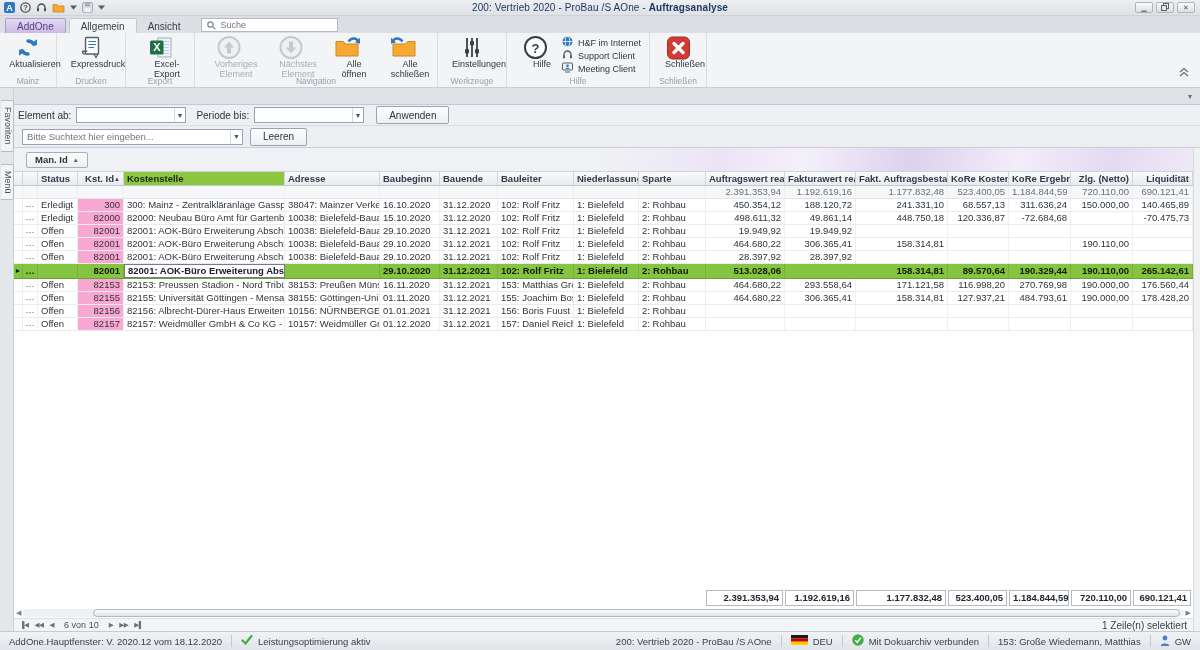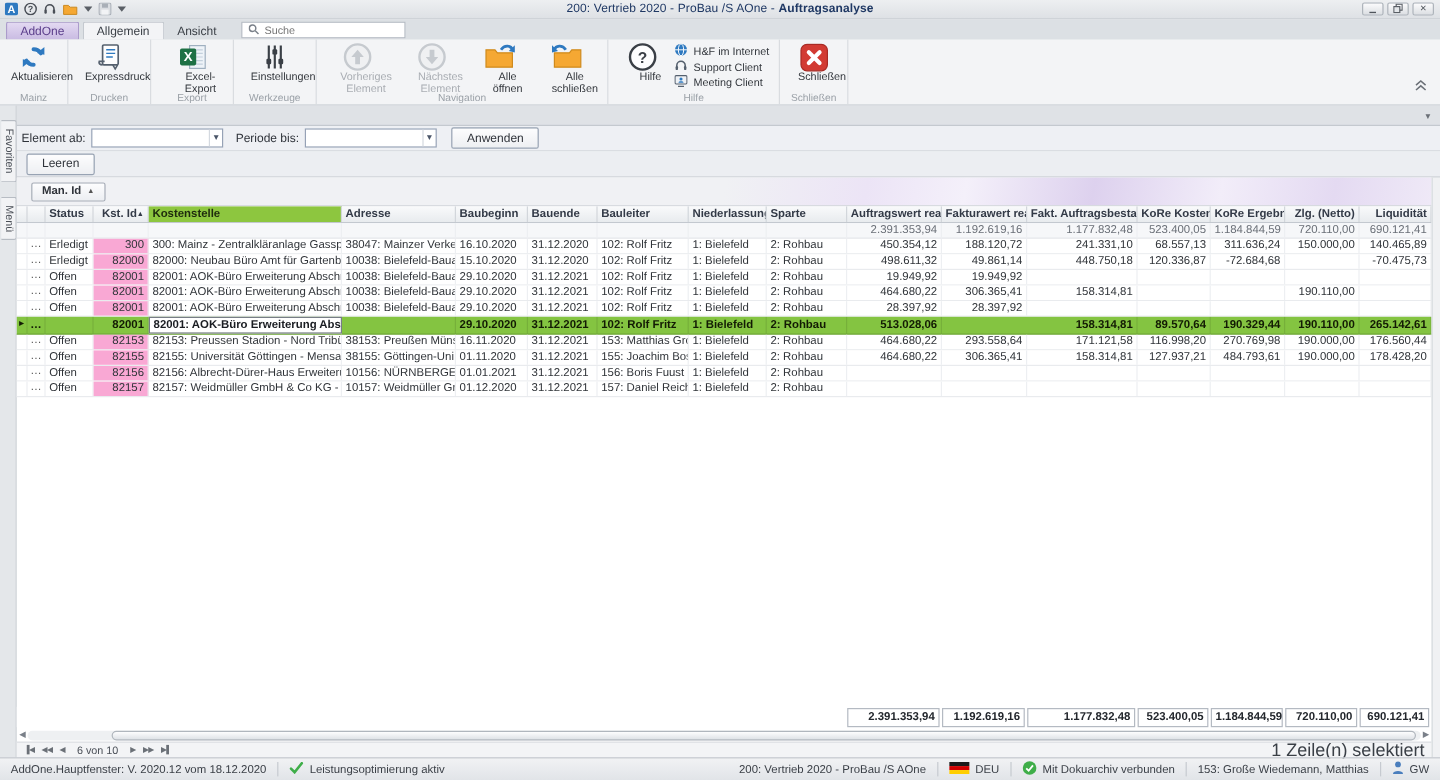--- a/index.html
+++ b/index.html
@@ -124,21 +124,21 @@
     align-items:center; gap:2px; }
   .hs-arr { font-size:7px; color:#7a8089; line-height:10px; }
   .hs-track { flex:1; height:8px; background:#eef0f2; border-radius:4px; position:relative; }
   .hs-thumb { position:absolute; left:70px; right:4px; top:0; height:8px;
     background:linear-gradient(#fdfdfe,#dfe3e7); border:1px solid #b0b6bd; border-radius:4px; }
   .navrow { position:absolute; left:0; right:0; bottom:0; height:13px; background:#f3f4f6;
     border-top:1px solid #dcdfe3; display:flex; align-items:center; font-size:9px;
     color:#4a4f57; padding:0 6px; gap:6px; }
   .navg { font-size:6.5px; color:#6b7077; letter-spacing:-.5px; }
   .nav-count { margin:0 4px; }
-  .sel-info { margin-left:auto; font-size:15px; color:#3a3f46; }
+  .sel-info { margin-left:auto; font-size:10px; color:#3a3f46; }
   .vscroll { position:absolute; top:148px; right:0; bottom:19px; width:7px; background:#f0f1f3;
     border-left:1px solid #d8dbdf; }
 
   
   .statusbar { position:absolute; left:0; right:0; bottom:0; height:19px;
     background:linear-gradient(#f1f2f4,#e1e4e8); border-top:1px solid #c6cad0;
     display:flex; align-items:center; font-size:9.5px; color:#3a3f46; padding:0 9px; }
   .sb-item { display:flex; align-items:center; gap:5px; }
   .sb-div { width:1px; height:12px; background:#c6cad0; margin:0 9px; }
   .sb-right { margin-left:auto; display:flex; align-items:center; }
@@ -253,73 +253,73 @@
               <path d="M11 4.5h9M11 7.5h9M11 10.5h9M11 13.5h9M11 16.5h9" stroke="#c3d0dc" stroke-width="1"></path>
               <rect x="1" y="3.5" width="13.5" height="14" rx="1.5" fill="#1e7145"></rect>
               <text x="7.8" y="14" font-size="11" font-weight="bold" fill="#fff" text-anchor="middle">X</text>
             </svg>
           </span>
         <span class="rlb">Excel-Export</span>
       </div>
       <div class="rgroup-label">Export</div>
     </div>
     <div class="rgroup">
+      <div class="rbtn disabled">
+        <span class="ric">
+            <svg width="26" height="25" viewBox="0 0 26 25">
+              <circle cx="13" cy="12.5" r="10.5" fill="#eff0f2" stroke="#c6cacf" stroke-width="2"></circle>
+              <path d="M13 6.5l5.2 6h-3.2v6h-4v-6H7.8z" fill="#c6cacf"></path>
+            </svg>
+          </span>
+        <span class="rlb">Vorheriges Element</span>
+      </div>
+      <div class="rbtn disabled">
+        <span class="ric">
+            <svg width="26" height="25" viewBox="0 0 26 25">
+              <circle cx="13" cy="12.5" r="10.5" fill="#eff0f2" stroke="#c6cacf" stroke-width="2"></circle>
+              <path d="M13 18.5l-5.2-6h3.2v-6h4v6h3.2z" fill="#c6cacf"></path>
+            </svg>
+          </span>
+        <span class="rlb">Nächstes Element</span>
+      </div>
+      <div class="rbtn narrow">
+        <span class="ric">
+            <svg width="27" height="23" viewBox="0 0 27 23">
+              <path d="M2 5.5h7.5l2 2.5H24V20H2z" fill="#f5a833" stroke="#cf8a1d"></path>
+              <path d="M14.5 5.5c3-4.5 8.5-3.5 9.5 0" fill="none" stroke="#2e79c0" stroke-width="2.3"></path>
+              <path d="M26 1.8v6l-5-1.2z" fill="#2e79c0"></path>
+            </svg>
+          </span>
+        <span class="rlb">Alle öffnen</span>
+      </div>
+      <div class="rbtn">
+        <span class="ric">
+            <svg width="27" height="23" viewBox="0 0 27 23">
+              <path d="M25 5.5h-7.5l-2 2.5H3V20h22z" fill="#f5a833" stroke="#cf8a1d"></path>
+              <path d="M12.5 5.5c-3-4.5-8.5-3.5-9.5 0" fill="none" stroke="#2e79c0" stroke-width="2.3"></path>
+              <path d="M1 1.8v6l5-1.2z" fill="#2e79c0"></path>
+            </svg>
+          </span>
+        <span class="rlb">Alle schließen</span>
+      </div>
+      <div class="rgroup-label">Navigation</div>
+    </div>
+    <div class="rgroup">
       <div class="rbtn">
         <span class="ric">
             <svg width="20" height="23" viewBox="0 0 20 23">
               <path d="M5 2v19M10 2v19M15 2v19" stroke="#3a3f46" stroke-width="1.8"></path>
               <rect x="3" y="13" width="4" height="4.5" rx="1" fill="#3a3f46"></rect>
               <rect x="8" y="5" width="4" height="4.5" rx="1" fill="#3a3f46"></rect>
               <rect x="13" y="13" width="4" height="4.5" rx="1" fill="#3a3f46"></rect>
             </svg>
           </span>
         <span class="rlb">Einstellungen</span>
       </div>
       <div class="rgroup-label">Werkzeuge</div>
-    </div>
-    <div class="rgroup">
-      <div class="rbtn disabled">
-        <span class="ric">
-            <svg width="26" height="25" viewBox="0 0 26 25">
-              <circle cx="13" cy="12.5" r="10.5" fill="#eff0f2" stroke="#c6cacf" stroke-width="2"></circle>
-              <path d="M13 6.5l5.2 6h-3.2v6h-4v-6H7.8z" fill="#c6cacf"></path>
-            </svg>
-          </span>
-        <span class="rlb">Vorheriges Element</span>
-      </div>
-      <div class="rbtn disabled">
-        <span class="ric">
-            <svg width="26" height="25" viewBox="0 0 26 25">
-              <circle cx="13" cy="12.5" r="10.5" fill="#eff0f2" stroke="#c6cacf" stroke-width="2"></circle>
-              <path d="M13 18.5l-5.2-6h3.2v-6h4v6h3.2z" fill="#c6cacf"></path>
-            </svg>
-          </span>
-        <span class="rlb">Nächstes Element</span>
-      </div>
-      <div class="rbtn narrow">
-        <span class="ric">
-            <svg width="27" height="23" viewBox="0 0 27 23">
-              <path d="M2 5.5h7.5l2 2.5H24V20H2z" fill="#f5a833" stroke="#cf8a1d"></path>
-              <path d="M14.5 5.5c3-4.5 8.5-3.5 9.5 0" fill="none" stroke="#2e79c0" stroke-width="2.3"></path>
-              <path d="M26 1.8v6l-5-1.2z" fill="#2e79c0"></path>
-            </svg>
-          </span>
-        <span class="rlb">Alle öffnen</span>
-      </div>
-      <div class="rbtn">
-        <span class="ric">
-            <svg width="27" height="23" viewBox="0 0 27 23">
-              <path d="M25 5.5h-7.5l-2 2.5H3V20h22z" fill="#f5a833" stroke="#cf8a1d"></path>
-              <path d="M12.5 5.5c-3-4.5-8.5-3.5-9.5 0" fill="none" stroke="#2e79c0" stroke-width="2.3"></path>
-              <path d="M1 1.8v6l5-1.2z" fill="#2e79c0"></path>
-            </svg>
-          </span>
-        <span class="rlb">Alle schließen</span>
-      </div>
-      <div class="rgroup-label">Navigation</div>
     </div>
     <div class="rgroup">
       <div class="rbtn narrow">
         <span class="ric">
             <svg width="25" height="25" viewBox="0 0 25 25">
               <circle cx="12.5" cy="12.5" r="10.5" fill="#fdfdfe" stroke="#3a3f46" stroke-width="2"></circle>
               <text x="12.5" y="17.5" font-size="13" font-weight="bold" fill="#3a3f46" text-anchor="middle">?</text>
             </svg>
           </span>
         <span class="rlb">Hilfe</span>
@@ -387,20 +387,24 @@
     </div>
     <span style="margin-left:5px">Periode bis:</span>
     <div class="combo" style="width:110px">
       <input style="">
       <span class="arr">▼</span>
     </div>
     <button class="fbtn" style="margin-left:7px">Anwenden</button>
   </div>
 
   <div class="filter2">
+    <div class="combo" style="width:221px">
+      <input placeholder="Bitte Suchtext hier eingeben..." style="">
+      <span class="arr">▼</span>
+    </div>
     <button class="fbtn">Leeren</button>
   </div>
 
   <div class="gridwrap">
     <div class="grouppanel">
       <div class="groupbtn">
         <span>Man. Id</span>
         <span class="sa">▲</span>
       </div>
     </div>

